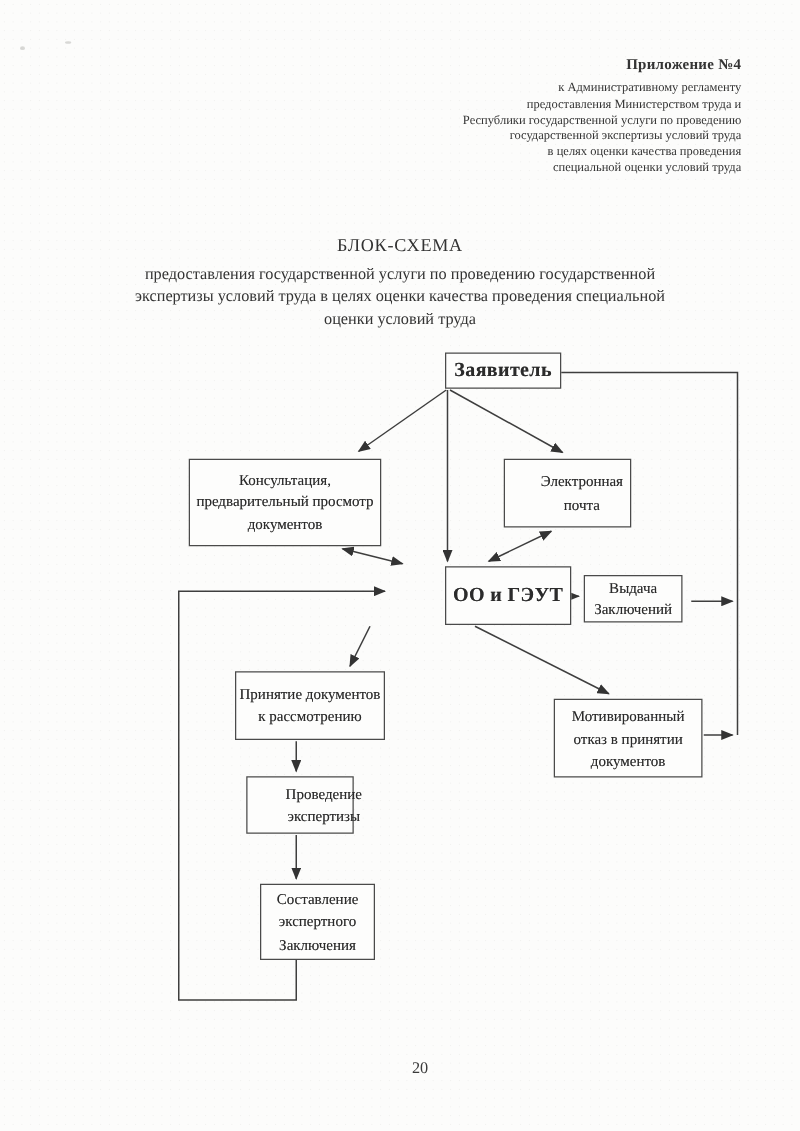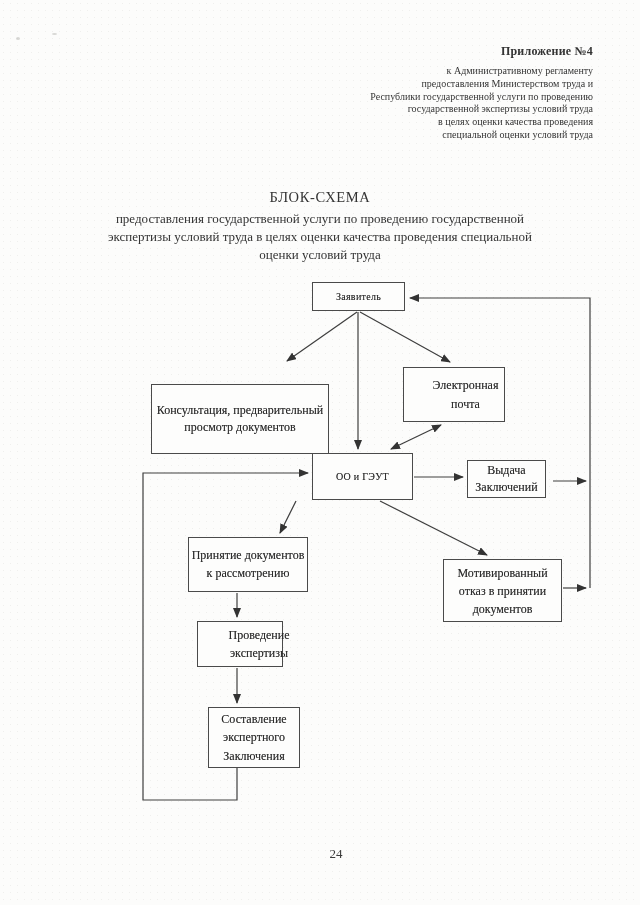--- a/index.html
+++ b/index.html
@@ -33,23 +33,23 @@
   .flowchart{position:absolute;inset:0;}
   .arrows{position:absolute;left:0;top:0;pointer-events:none;}
   .node{
     position:absolute;box-sizing:border-box;
     border:1px solid #4a4a4a;background:#fdfdfc;
     display:flex;align-items:center;justify-content:center;
     text-align:center;font-size:12px;line-height:17.5px;color:#2b2b2b;
     padding:2px;
     text-shadow:0 0 .4px rgba(60,60,60,.55);
   }
-  .node.bold{font-weight:normal;font-size:10px;letter-spacing:.3px;}
+  .node.bold{font-weight:bold;font-size:16px;letter-spacing:.3px;margin-left:44px;}
   #node-zayavitel   {left:312px;top:282px;width:93px; height:29px;}
-  #node-konsultaciya{left:151px;top:384px;width:178px;height:70px;}
+  #node-konsultaciya{left:151px;top:367px;width:154px;height:70px;}
   #node-email       {left:403px;top:367px;width:102px;height:55px;line-height:19px;padding-left:25px;}
   #node-oo-geut     {left:312px;top:453px;width:101px;height:47px;}
   #node-vydacha     {left:467px;top:460px;width:79px; height:38px;line-height:17px;}
   #node-otkaz       {left:443px;top:559px;width:119px;height:63px;line-height:18px;}
   #node-prinyatie   {left:188px;top:537px;width:120px;height:55px;}
   #node-provedenie  {left:197px;top:621px;width:86px; height:46px;line-height:18px;padding-left:40px;}
   #node-sostavlenie {left:208px;top:707px;width:92px; height:61px;line-height:18.5px;}
   
   .page-number{
     position:absolute;top:846px;left:316px;width:40px;
@@ -111,15 +111,15 @@
     <div class="node" id="node-konsultaciya">Консультация, предварительный просмотр документов</div>
     <div class="node" id="node-email">Электронная почта</div>
     <div class="node bold" id="node-oo-geut">ОО и ГЭУТ</div>
     <div class="node" id="node-vydacha">Выдача Заключений</div>
     <div class="node" id="node-otkaz">Мотивированный отказ в принятии документов</div>
     <div class="node" id="node-prinyatie">Принятие документов к рассмотрению</div>
     <div class="node" id="node-provedenie">Проведение экспертизы</div>
     <div class="node" id="node-sostavlenie">Составление экспертного Заключения</div>
   </div>
 
-  <div class="page-number">24</div>
+  <div class="page-number">20</div>
 
 </div>
 
 </body></html>

